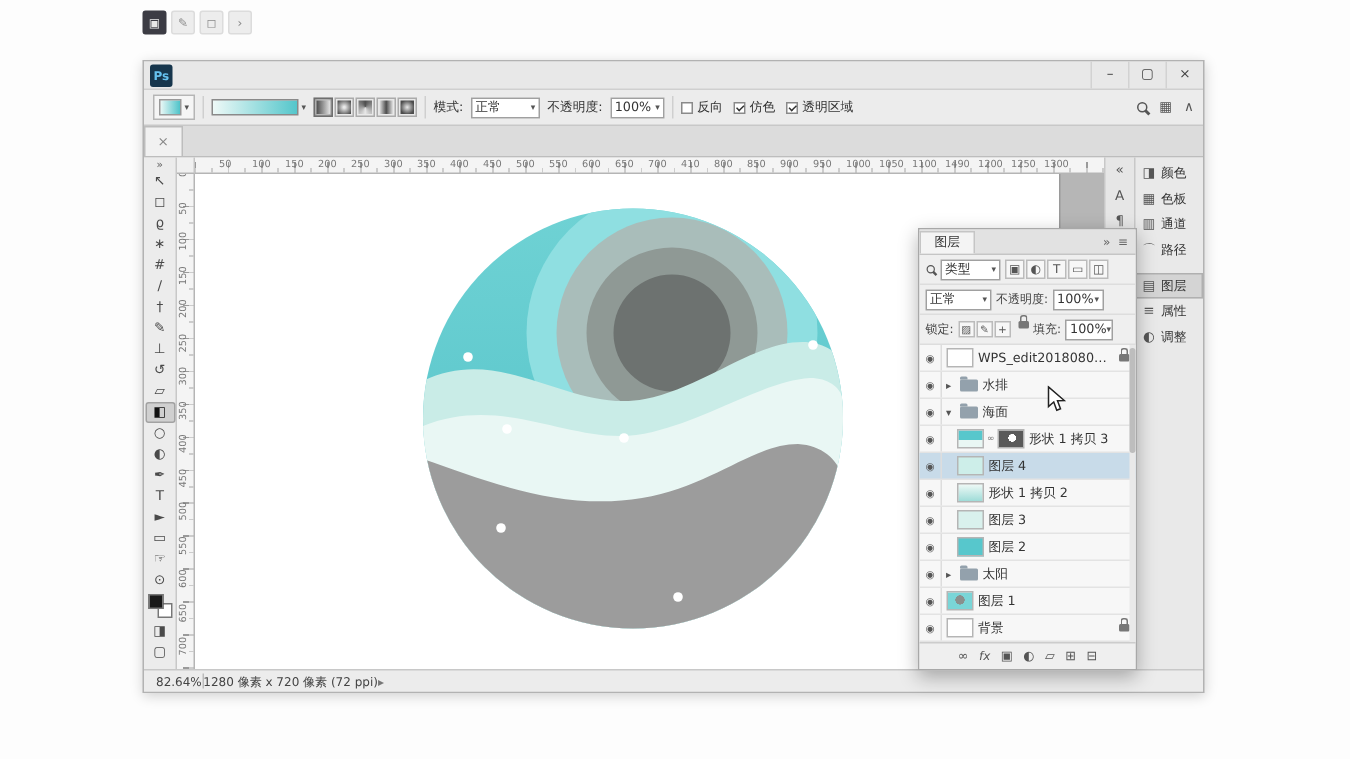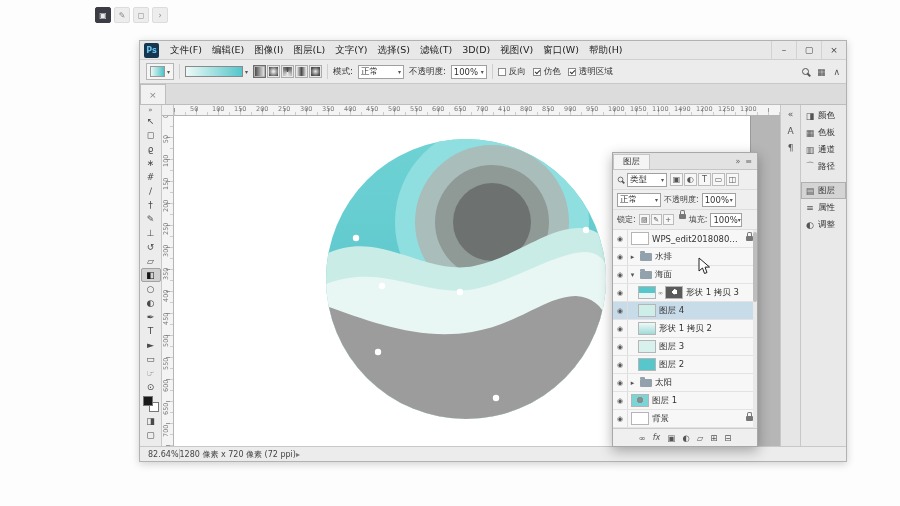--- a/index.html
+++ b/index.html
@@ -5,21 +5,21 @@
   * { margin:0; padding:0; box-sizing:border-box; }
   body { font-family:"DejaVu Sans", sans-serif; background:#ffffff; }
   .screenshot { position:relative; width:900px; height:506px; background:#fdfdfd; overflow:hidden; font-family:"DejaVu Sans", sans-serif; }
 
   
   .ext-toolbar { position:absolute; left:95px; top:5px; height:20px; display:flex; align-items:center; gap:3px; }
   .ext-icon { width:16px; height:16px; border-radius:2px; display:flex; align-items:center; justify-content:center; font-size:8px; color:#8a8a8a; background:#ededed; border:1px solid #dcdcdc; }
   .ext-icon.dark { background:#3c3c44; color:#e8e8e8; border-color:#3c3c44; }
 
   
-  .ps-window { position:absolute; left:95px; top:40px; width:708px; height:422px; background:#e9e9e9; border:1px solid #b2b2b2; box-shadow:0 2px 8px rgba(0,0,0,.18); display:flex; flex-direction:column;margin-left:44px; }
+  .ps-window { position:absolute; left:95px; top:40px; width:708px; height:422px; background:#e9e9e9; border:1px solid #b2b2b2; box-shadow:0 2px 8px rgba(0,0,0,.18); display:flex; flex-direction:column; }
 
   .title-bar { height:19px; flex:0 0 19px; display:flex; align-items:center; background:#e8e8e8; border-bottom:1px solid #cfcfcf; padding-left:4px; gap:6px; }
   .ps-logo { width:15px; height:15px; background:#17364d; color:#66c2f0; font-size:8px; font-weight:bold; display:flex; align-items:center; justify-content:center; border-radius:2px; flex:0 0 15px; }
   .menus { display:flex; font-size:9.5px; color:#222; }
   .menu-item { padding:0 5px; white-space:nowrap; }
   .win-controls { margin-left:auto; display:flex; height:100%; }
   .wc { width:25px; display:flex; align-items:center; justify-content:center; font-size:9px; color:#444; border-left:1px solid #d2d2d2; }
 
   .options-bar { height:24px; flex:0 0 24px; display:flex; align-items:center; gap:5px; background:#ececec; border-bottom:1px solid #c8c8c8; padding:0 6px; font-size:8.5px; color:#333; }
   .tool-preset { display:flex; align-items:center; gap:2px; border:1px solid #b5b5b5; background:#f5f5f5; padding:1px 3px; height:17px; }
@@ -138,33 +138,20 @@
       <span class="ext-icon dark">▣</span>
       <span class="ext-icon">✎</span>
       <span class="ext-icon">◻</span>
       <span class="ext-icon">›</span>
     </div>
 
   <div class="ps-window">
 
     <div class="title-bar">
       <div class="ps-logo">Ps</div>
-      <div class="menus" id="menus">
-          <span class="menu-item">文件(F)</span>
-          <span class="menu-item">编辑(E)</span>
-          <span class="menu-item">图像(I)</span>
-          <span class="menu-item">图层(L)</span>
-          <span class="menu-item">文字(Y)</span>
-          <span class="menu-item">选择(S)</span>
-          <span class="menu-item">滤镜(T)</span>
-          <span class="menu-item">3D(D)</span>
-          <span class="menu-item">视图(V)</span>
-          <span class="menu-item">窗口(W)</span>
-          <span class="menu-item">帮助(H)</span>
-        </div>
       <div class="win-controls">
         <span class="wc">–</span>
         <span class="wc">▢</span>
         <span class="wc">×</span>
       </div>
     </div>
 
     <div class="options-bar">
       <div class="tool-preset">
         <span class="grad-chip"></span>

